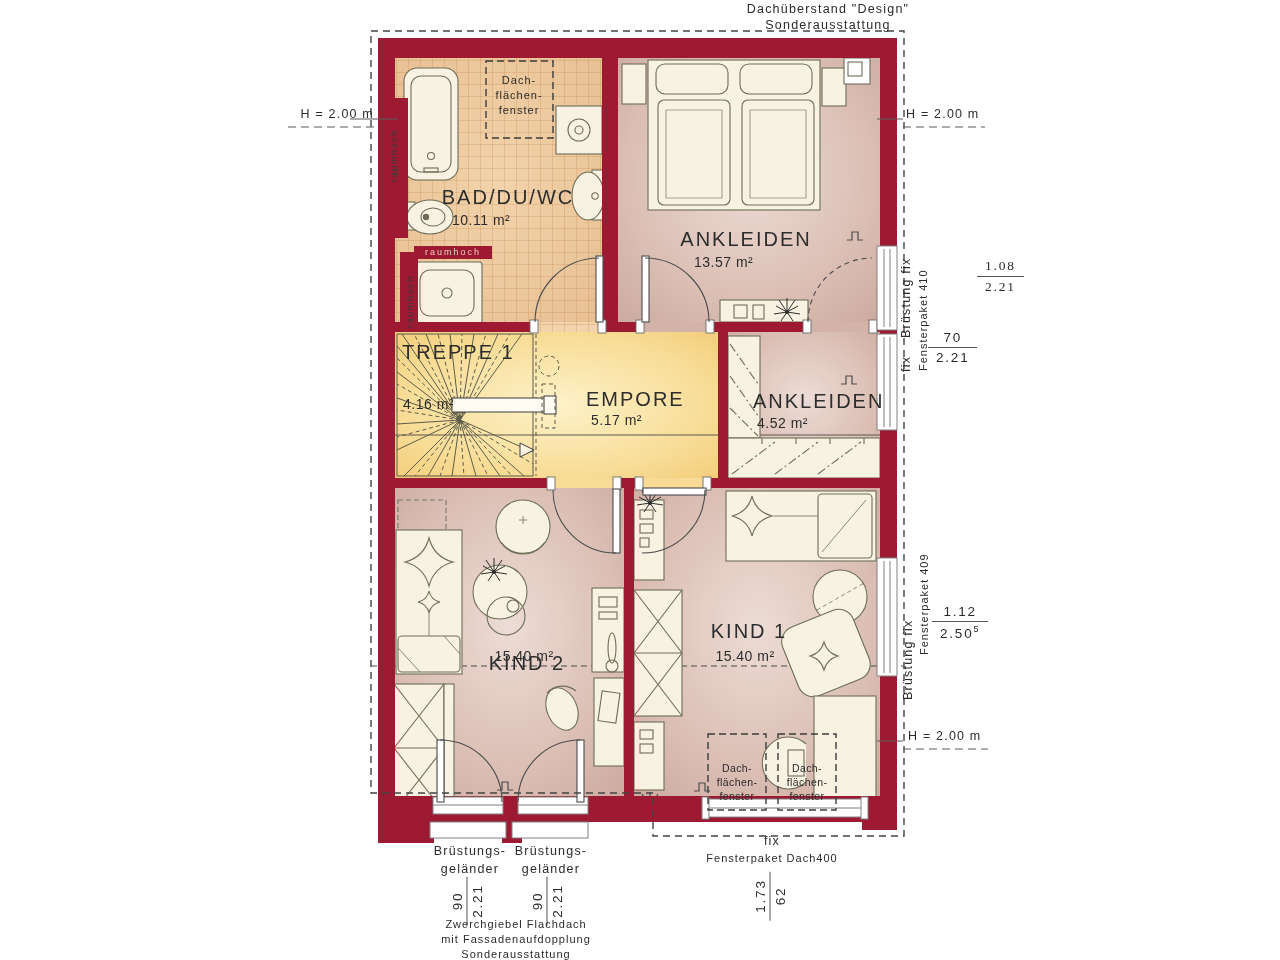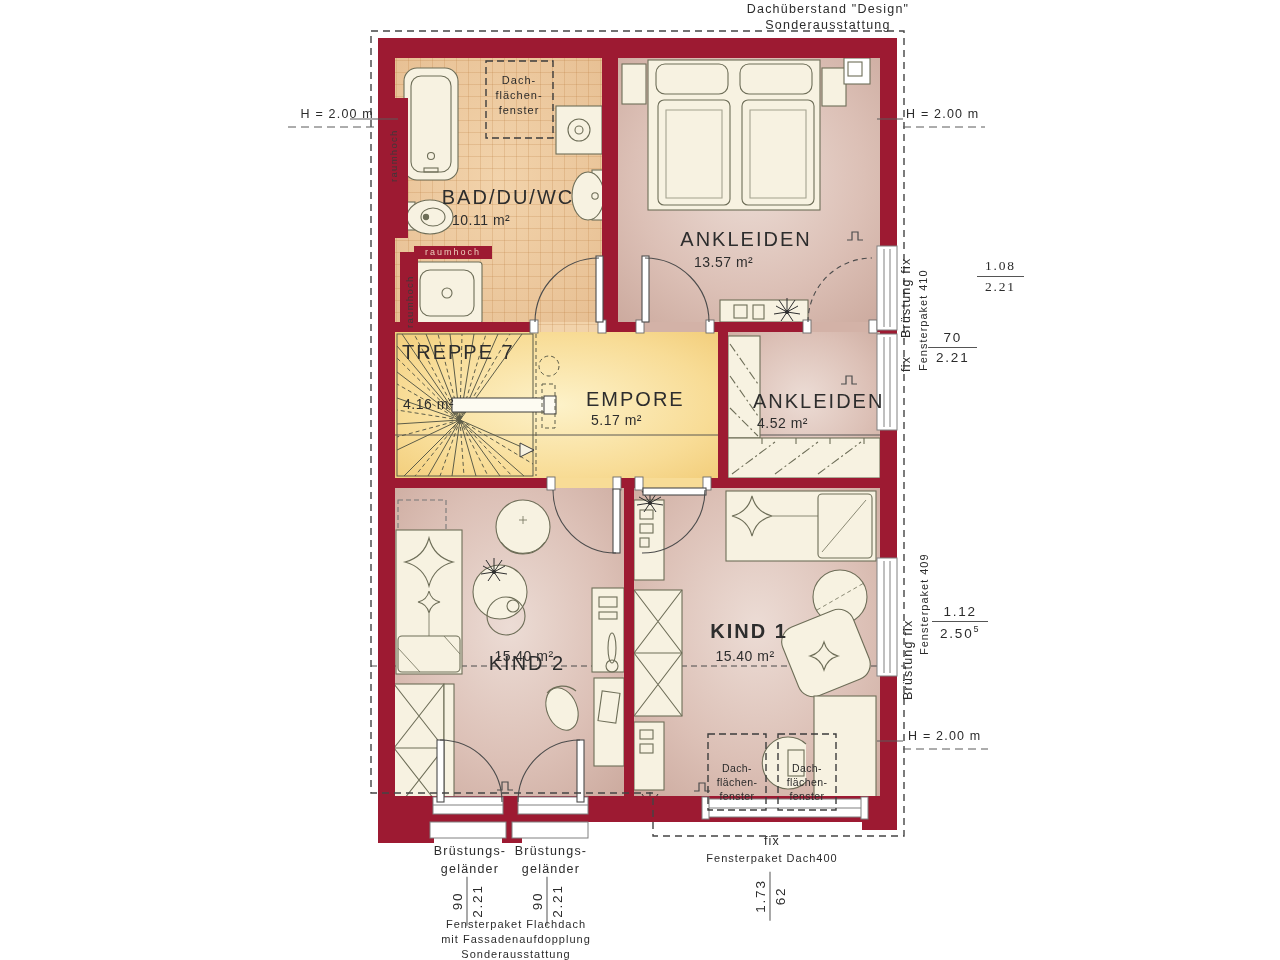--- a/index.html
+++ b/index.html
@@ -290,33 +290,33 @@
 <div class="abs ann rgt" style="left:374px;top:107px;">H = 2.00 m</div>
 <div class="abs ann" style="left:906px;top:107px;">H = 2.00 m</div>
 <div class="abs ann" style="left:908px;top:729px;">H = 2.00 m</div>
 
 <div class="abs room-name ctr" style="left:508px;top:186px;">BAD/DU/WC</div>
 <div class="abs room-area" style="left:452px;top:212px;">10.11 m²</div>
 
 <div class="abs room-name ctr" style="left:746px;top:228px;">ANKLEIDEN</div>
 <div class="abs room-area" style="left:694px;top:254px;">13.57 m²</div>
 
-<div class="abs room-name" style="left:402px;top:341px;">TREPPE 7</div>
+<div class="abs room-name" style="left:402px;top:341px;">TREPPE 1</div>
 <div class="abs room-area" style="left:403px;top:364px;margin-top:32px;">4.16 m²</div>
 
 <div class="abs room-name" style="left:586px;top:388px;text-align:center;">EMPORE</div>
 <div class="abs room-area" style="left:591px;top:412px;">5.17 m²</div>
 
 <div class="abs room-name" style="left:753px;top:390px;">ANKLEIDEN</div>
 <div class="abs room-area" style="left:757px;top:415px;">4.52 m²</div>
 
 <div class="abs room-name ctr" style="left:527px;top:620px;margin-top:32px;">KIND 2</div>
 <div class="abs room-area ctr" style="left:524px;top:648px;">15.40 m²</div>
 
-<div class="abs room-name ctr" style="left:749px;top:620px;font-weight:bold;">KIND 1</div>
+<div class="abs room-name ctr" style="left:749px;top:620px;">KIND 1</div>
 <div class="abs room-area ctr" style="left:745px;top:648px;">15.40 m²</div>
 
 <div class="abs sm ctr" style="left:519px;top:74px;">Dach-</div>
 <div class="abs sm ctr" style="left:519px;top:89px;">flächen-</div>
 <div class="abs sm ctr" style="left:519px;top:104px;">fenster</div>
 
 <div class="abs xs ctr" style="left:737px;top:762px;">Dach-</div>
 <div class="abs xs ctr" style="left:737px;top:776px;">flächen-</div>
 <div class="abs xs ctr" style="left:737px;top:790px;">fenster</div>
 
@@ -361,17 +361,17 @@
   <span class="den">2.21</span>
 </div>
 
 <div class="abs ann ctr" style="left:772px;top:834px;">fix</div>
 <div class="abs sm ctr" style="left:772px;top:852px;">Fensterpaket Dach400</div>
 <div class="abs frac vfrac" style="left:770px;top:896px;">
   <span class="num">1.73</span>
   <span class="den">62</span>
 </div>
 
-<div class="abs sm ctr" style="left:516px;top:918px;">Fensterpaket Flachdach</div>
+<div class="abs sm ctr" style="left:516px;top:918px;">Zwerchgiebel Flachdach</div>
 <div class="abs sm ctr" style="left:516px;top:933px;">mit Fassadenaufdopplung</div>
 <div class="abs sm ctr" style="left:516px;top:948px;">Sonderausstattung</div>
 
 </div>
 
 </body></html>

